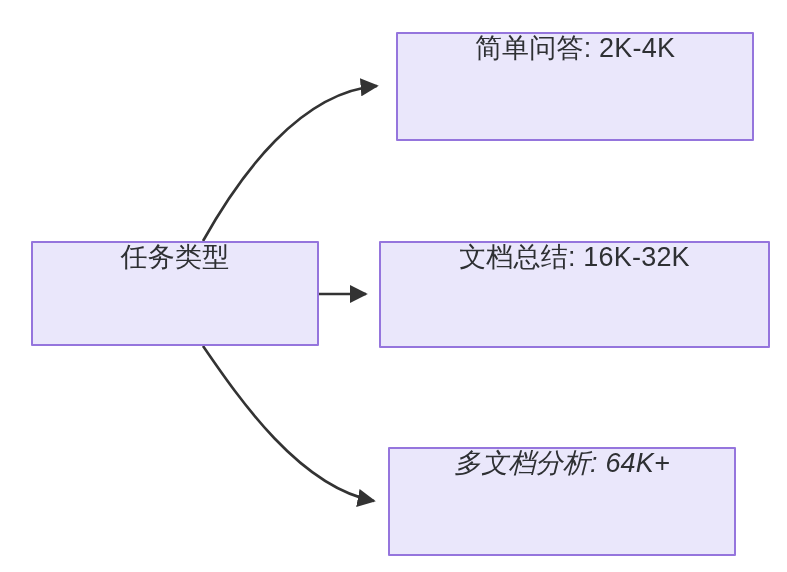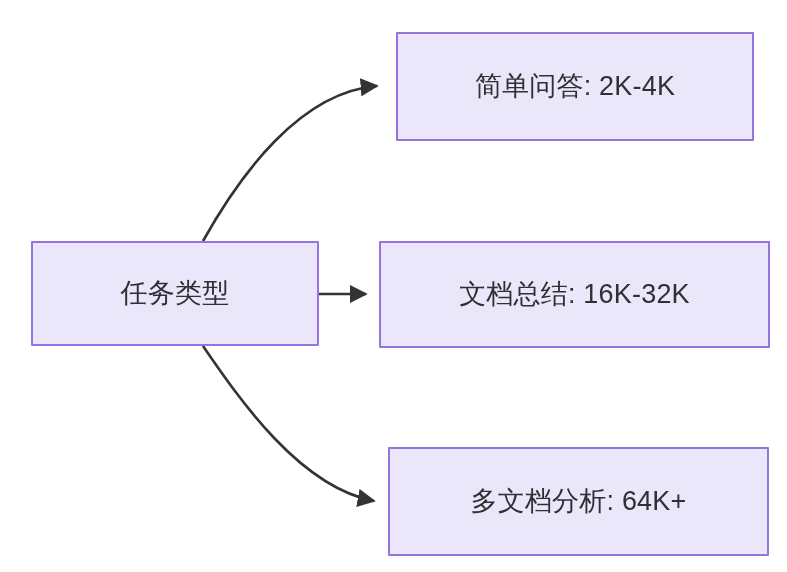--- a/index.html
+++ b/index.html
@@ -25,21 +25,20 @@
     height: 572px;
     pointer-events: none;
   }
   .node {
     position: absolute;
     box-sizing: border-box;
     background: #eae7fb;
     border: 2px solid #9575dd;
     border-radius: 1px;
     display: flex;
-    align-items: center;
     justify-content: center;
     z-index: 2;
   }
   .node-label {
     font-size: 27px;
     color: #2e3033;
     line-height: 1.1;
     letter-spacing: 0.2px;
     white-space: nowrap;
     text-align: center;
@@ -58,22 +57,23 @@
   }
   #node-doc-summary {
     left: 379px;
     top: 241px;
     width: 391px;
     height: 107px;
   }
   #node-multi-doc {
     left: 388px;
     top: 447px;
-    width: 381px;
+    width: 348px;
     height: 109px;
+    font-style: italic;
   }
 </style>
 </head>
 <body>
 
 <div id="diagram-canvas">
 
   <svg id="edge-layer" viewBox="0 0 787 572" width="787" height="572" xmlns="http://www.w3.org/2000/svg">
     <defs>
       <marker id="arrowhead" viewBox="0 0 10 10" refX="9" refY="5" markerWidth="7" markerHeight="7" orient="auto-start-reverse">

